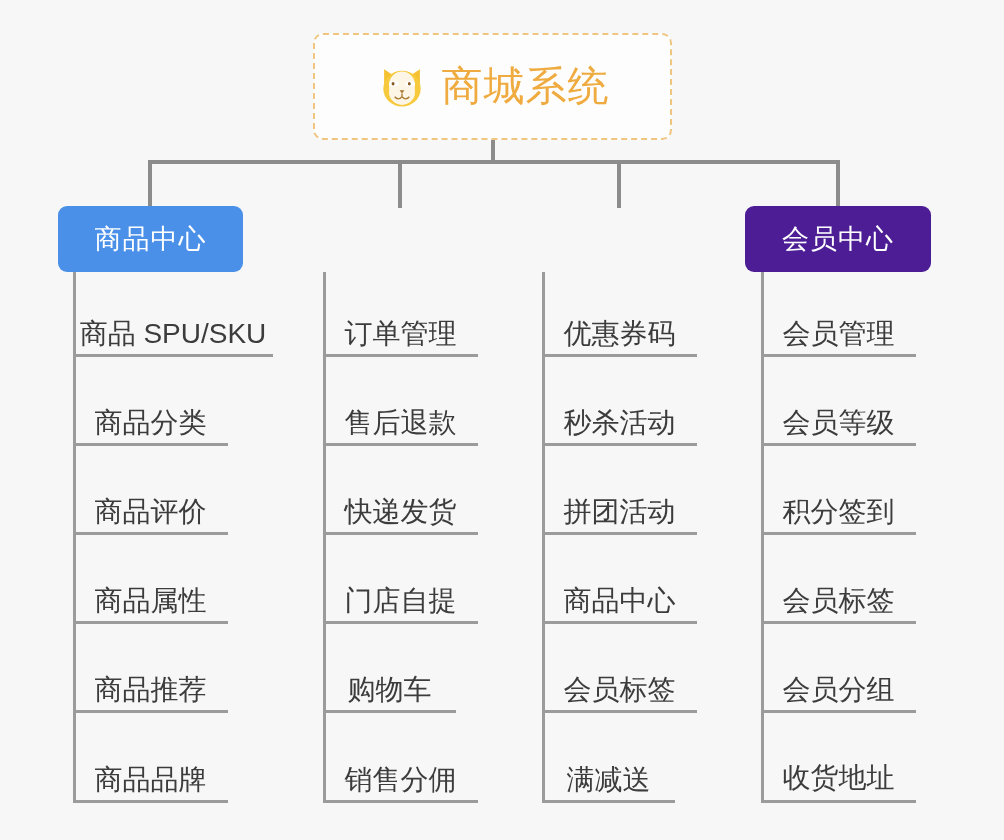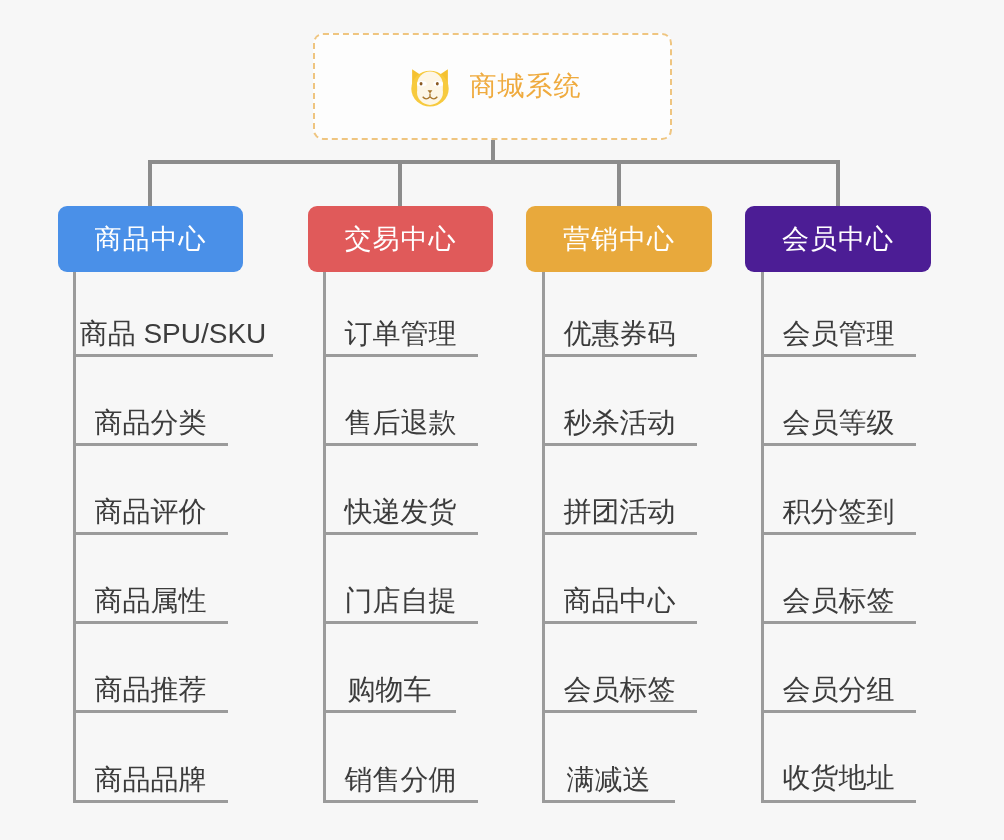--- a/index.html
+++ b/index.html
@@ -38,21 +38,21 @@
     justify-content: center;
     gap: 14px;
   }
   .root-emoji {
     width: 52px;
     height: 52px;
     flex: 0 0 52px;
     position: relative;
   }
   .root-title {
-    font-size: 27px;
+    font-size: 41px;
     line-height: 1;
     color: #efab3f;
     letter-spacing: 1px;
     white-space: nowrap;
     font-weight: 400;
   }
 
   
   .conn {
     position: absolute;
@@ -135,26 +135,20 @@
   <div class="conn conn-v" style="left:491px; top:140px; height:24px;"></div>
   <div class="conn conn-h" style="left:150px; top:160px; width:690px;"></div>
   <div class="conn conn-v" style="left:148px; top:160px; height:48px;"></div>
   <div class="conn conn-v" style="left:398px; top:160px; height:48px;"></div>
   <div class="conn conn-v" style="left:617px; top:160px; height:48px;"></div>
   <div class="conn conn-v" style="left:836px; top:160px; height:48px;"></div>
 
   <div class="cat-box" style="left:58px; width:185px; background:#4a90e8;">
     <span>商品中心</span>
   </div>
-  <div class="cat-box" style="left:308px; width:185px; background:#e05a5a;">
-    <span>交易中心</span>
-  </div>
-  <div class="cat-box" style="left:526px; width:186px; background:#e8a93c;">
-    <span>营销中心</span>
-  </div>
   <div class="cat-box" style="left:745px; width:186px; background:#4c1d95;">
     <span>会员中心</span>
   </div>
 
   <div class="col-spine" style="left:73px; top:272px; height:531px;"></div>
   <div class="leaf" style="left:73px; top:354px; width:200px;">
     <span class="leaf-label">商品 SPU/SKU</span>
   </div>
   <div class="leaf" style="left:73px; top:443px; width:155px;">
     <span class="leaf-label">商品分类</span>

